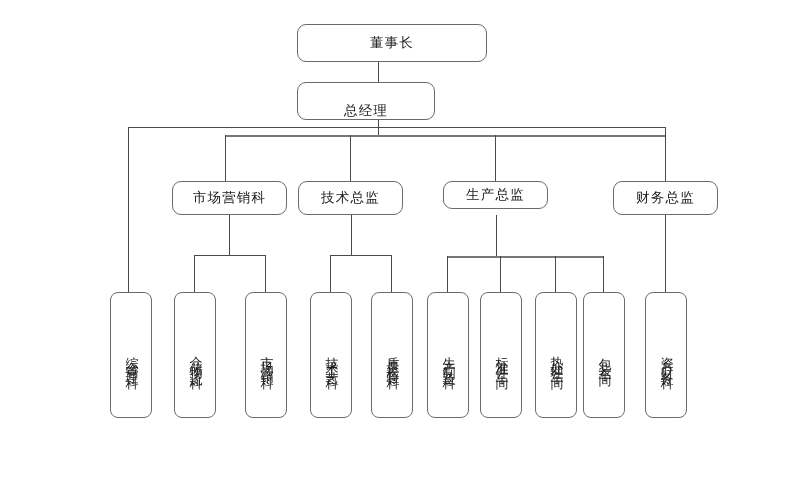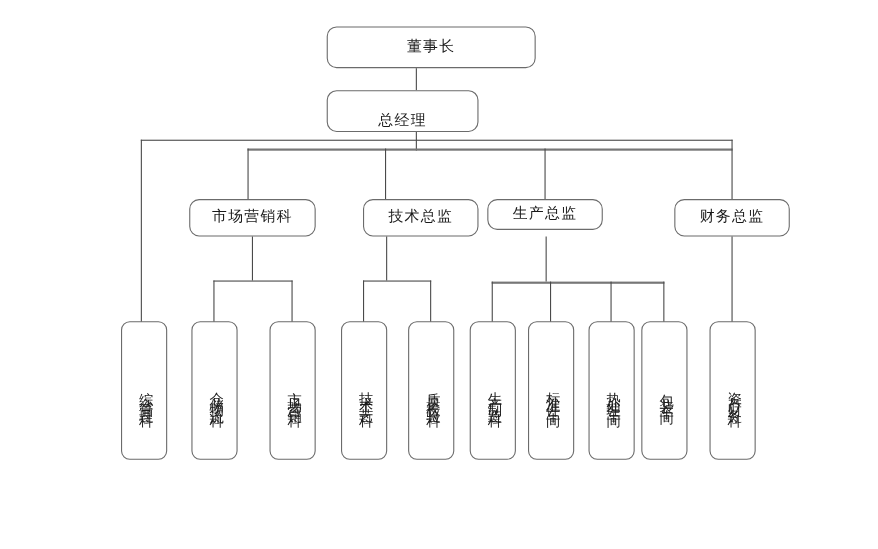--- a/index.html
+++ b/index.html
@@ -88,21 +88,21 @@
   <div class="ln v" style="left:350px; top:135px; height:46px;"></div>
 
   <div class="ln v" style="left:495px; top:135px; height:46px;"></div>
 
   <div class="ln v" style="left:665px; top:127px; height:54px;"></div>
 
   <div class="node horiz" style="left:172px; top:181px; width:115px; height:34px;">
     <span class="node-text">市场营销科</span>
   </div>
 
-  <div class="node horiz" style="left:298px; top:181px; width:105px; height:34px;margin-left:32px;">
+  <div class="node horiz" style="left:298px; top:181px; width:105px; height:34px;">
     <span class="node-text">技术总监</span>
   </div>
 
   <div class="node horiz" style="left:443px; top:181px; width:105px; height:28px;">
     <span class="node-text">生产总监</span>
   </div>
 
   <div class="node horiz" style="left:613px; top:181px; width:105px; height:34px;">
     <span class="node-text">财务总监</span>
   </div>

